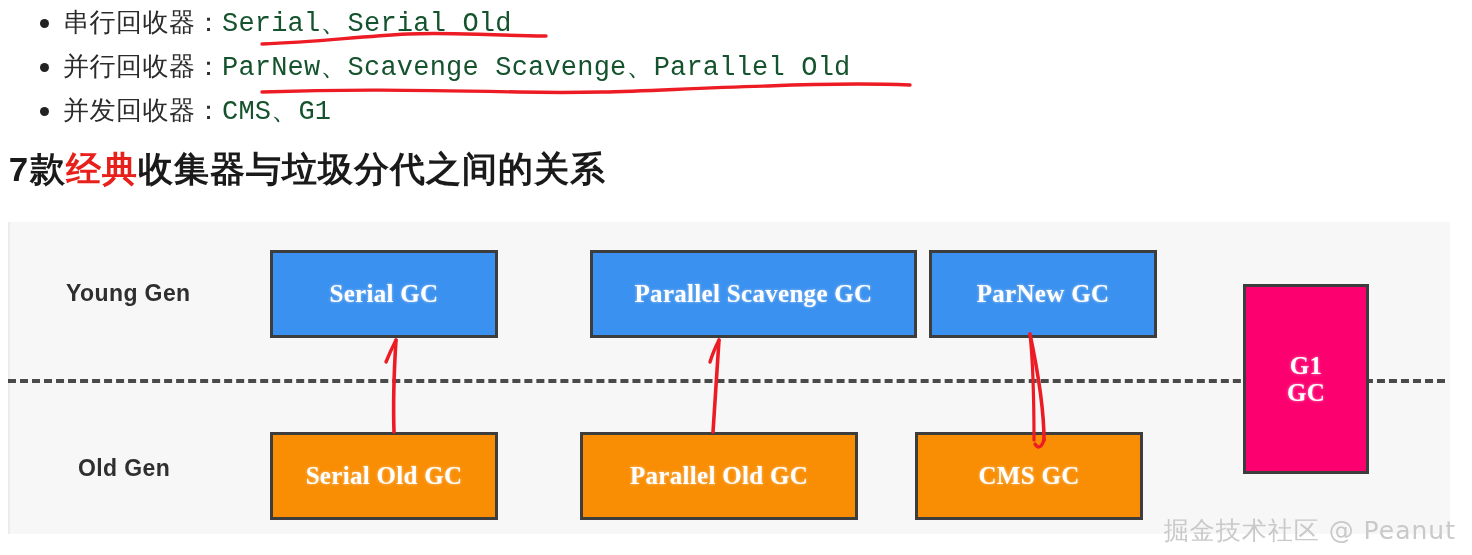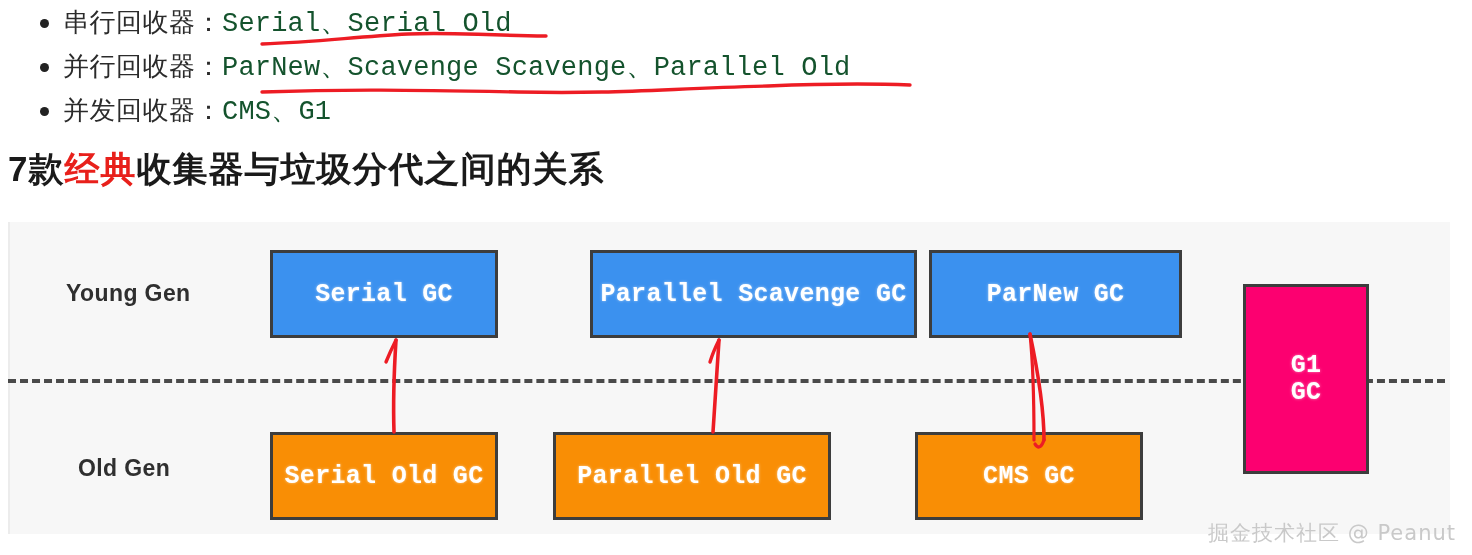--- a/index.html
+++ b/index.html
@@ -59,21 +59,21 @@
   .scribble {
     position: absolute;
     pointer-events: none;
   }
 
   
   #section-heading {
     position: absolute;
     left: 8px;
     top: 146px;
-    font-family: Liberation Sans, sans-serif;
+    font-family: Liberation Mono, monospace;
     font-size: 35px;
     font-weight: bold;
     color: #1a1a1a;
     letter-spacing: 1px;
     white-space: nowrap;
   }
   #section-heading .hl {
     color: #e8201b;
   }
 
@@ -115,63 +115,63 @@
     border-top: 4px dashed #4a4a4a;
   }
 
   .gc-box {
     position: absolute;
     border: 3px solid #3d3d3d;
     box-sizing: border-box;
     display: flex;
     align-items: center;
     justify-content: center;
-    font-family: Liberation Mono, monospace;
+    font-family: Liberation Serif, serif;
     font-weight: bold;
     color: #ffffff;
     text-shadow: 0 0 3px rgba(255,255,255,0.55);
     letter-spacing: 0.3px;
   }
   .gc-box.young { background: #3b91ef; font-size: 25px; }
   .gc-box.old   { background: #f98e05; font-size: 25px; }
   .gc-box.both  {
     background: #fc0070;
     font-size: 25px;
     line-height: 1.08;
     text-align: center;
     flex-direction: column;
     z-index: 4;
   }
 
   #box-serial-gc            { left: 262px; top: 28px;  width: 228px; height: 88px; }
   #box-parallel-scavenge-gc { left: 553px; top: 28px;  width: 327px; height: 88px; margin-left: 29px; }
-  #box-parnew-gc            { left: 921px; top: 28px;  width: 253px; height: 88px; }
+  #box-parnew-gc            { left: 921px; top: 28px;  width: 228px; height: 88px; }
   #box-g1-gc                { left: 1220px; top: 62px; width: 126px; height: 190px; margin-left: 15px; }
 
   #box-serial-old-gc        { left: 262px; top: 210px; width: 228px; height: 88px; }
-  #box-parallel-old-gc      { left: 545px; top: 210px; width: 278px; height: 88px; }
+  #box-parallel-old-gc      { left: 572px; top: 210px; width: 278px; height: 88px; }
   #box-cms-gc               { left: 907px; top: 210px; width: 228px; height: 88px; }
 
   
   #connector-layer {
     position: absolute;
     left: 0; top: 0;
     width: 1442px;
     height: 312px;
     pointer-events: none;
     z-index: 5;
   }
 
   
   #watermark {
     position: absolute;
     right: 16px;
     bottom: 8px;
     font-family: "DejaVu Sans", sans-serif;
-    font-size: 21px;
+    font-size: 25px;
     color: #c9c9c9;
     letter-spacing: 1px;
     white-space: nowrap;
     z-index: 6;
   }
 </style>
 </head>
 <body>
 
 <div id="bullet-list">

